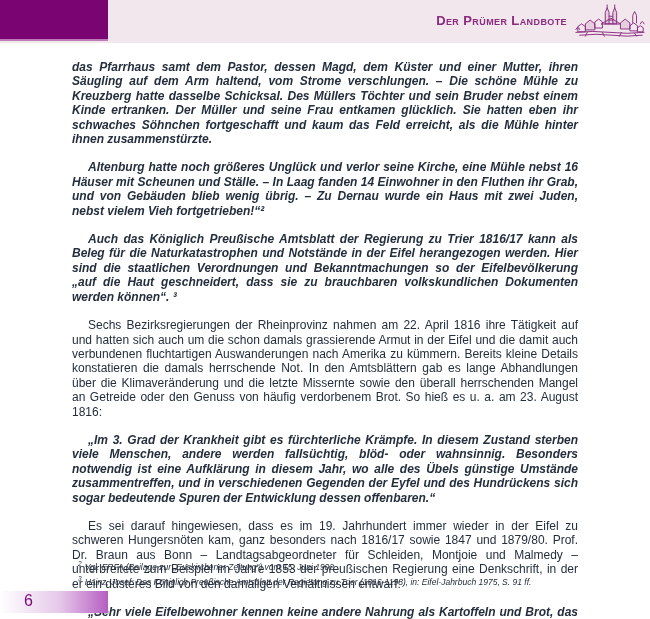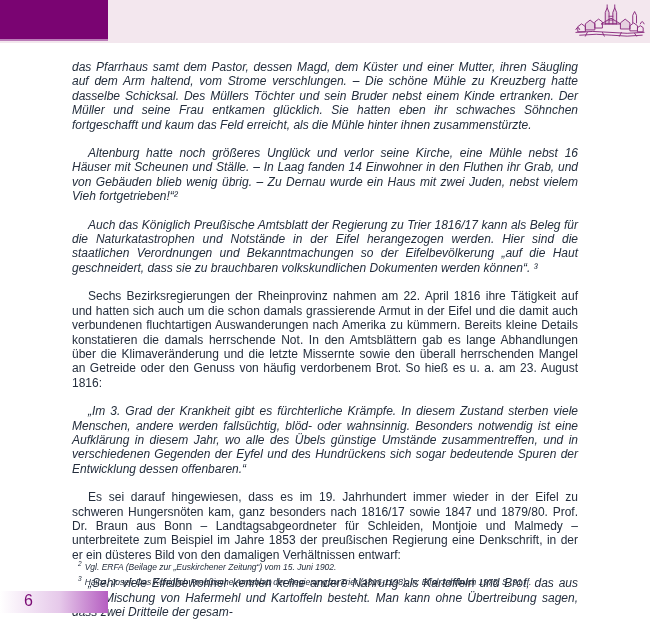--- a/index.html
+++ b/index.html
@@ -37,21 +37,21 @@
   .page-body{
     position:absolute;left:72px;top:60px;width:506px;
     color:#242e3d;
   }
   .para{
     margin:0 0 14px 0;
     font-size:12px;
     line-height:14.4px;
     text-align:justify;
   }
-  .para.italic{font-style:italic;}
+  .para.italic{font-style:italic;font-weight:bold;}
   .para.indent{text-indent:16px;}
   
   .footnotes{
     position:absolute;left:78px;top:558px;width:505px;
     color:#242e3d;
   }
   .footnote{
     font-size:8.5px;
     font-style:italic;
     line-height:12px;
@@ -72,20 +72,21 @@
     font-size:16px;
     color:#7a0b74;
   }
 </style>
 </head>
 <body>
 
 <div class="header-band">
   <div class="header-corner-block"></div>
   <div class="header-right">
+    <span class="journal-title">Der Prümer Landbote</span>
     <svg class="townscape" width="72" height="36" viewBox="0 0 76 38" fill="none" stroke="#8a2b7e" stroke-width="1" stroke-linecap="round" stroke-linejoin="round">
 
       <path d="M33 22 V10 L35 5 L37 10 V22" fill="#8a2b7e" fill-opacity="0.12"></path>
       <path d="M41 22 V10 L43 5 L45 10 V22" fill="#8a2b7e" fill-opacity="0.12"></path>
       <path d="M35 5 V2 M43 5 V2"></path>
       <path d="M37 14 h4 M37 18 h4"></path>
       <path d="M33 22 h12"></path>
 
       <path d="M29 22 L39 16 L49 22 Z" fill="#8a2b7e" fill-opacity="0.1"></path>
 

